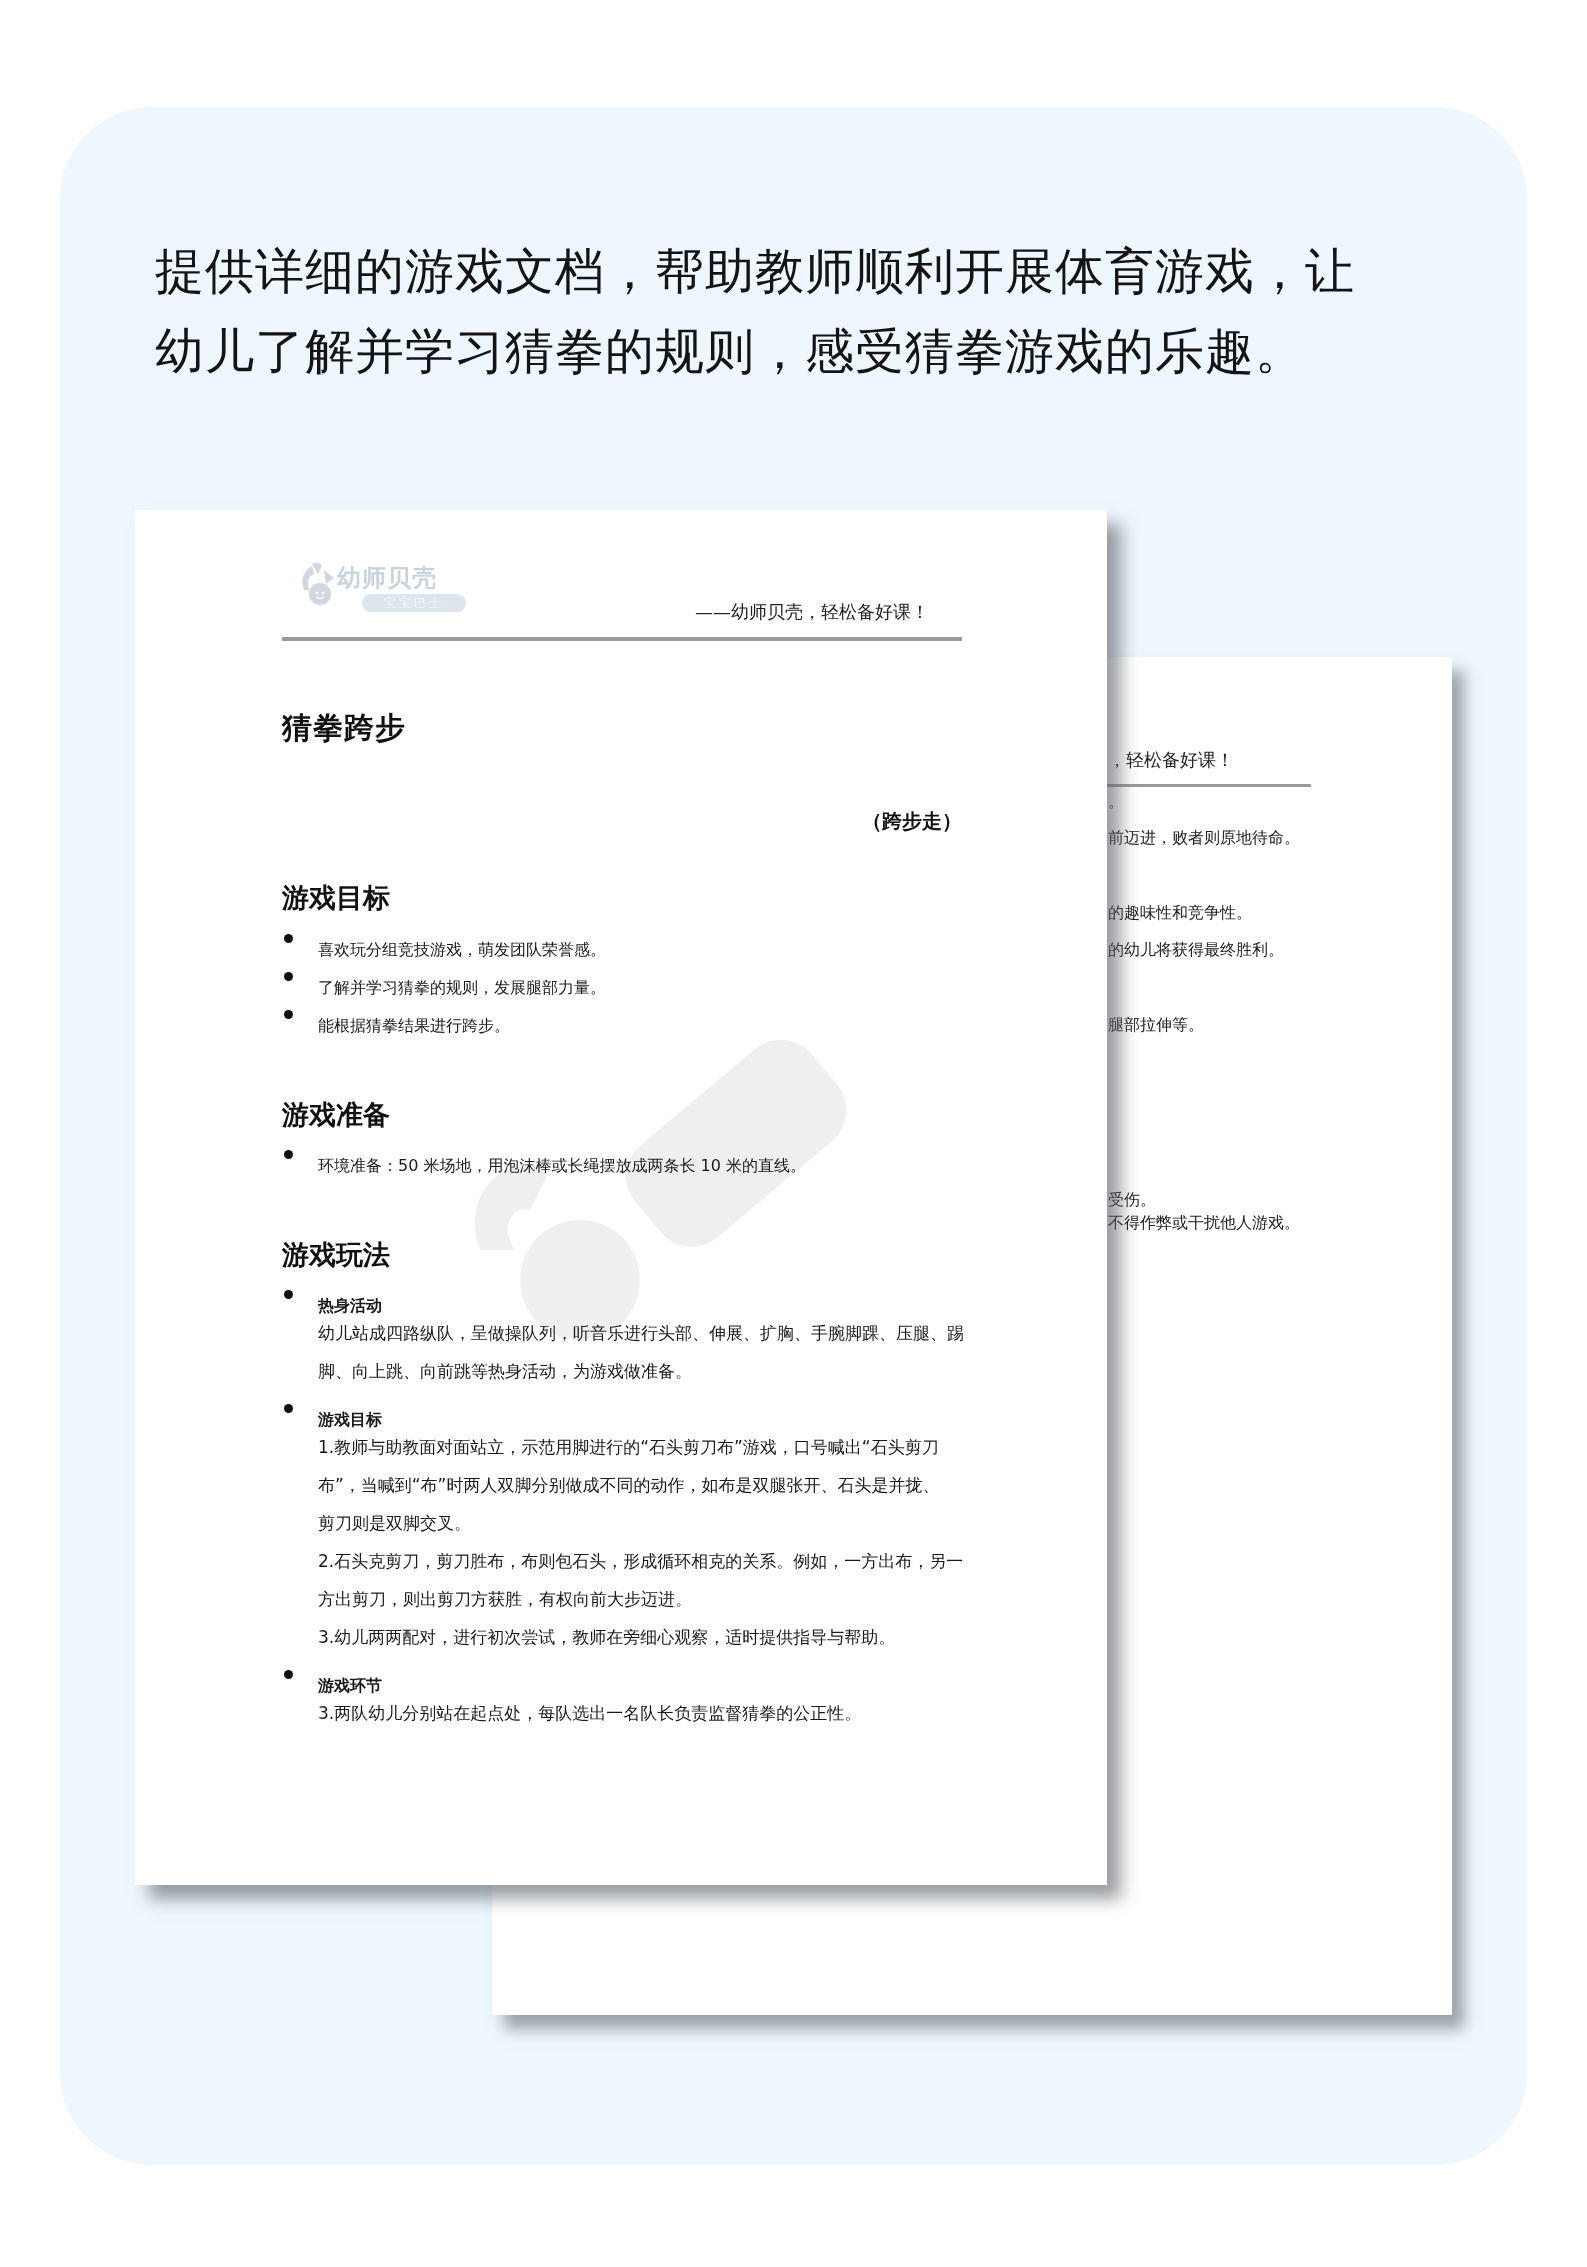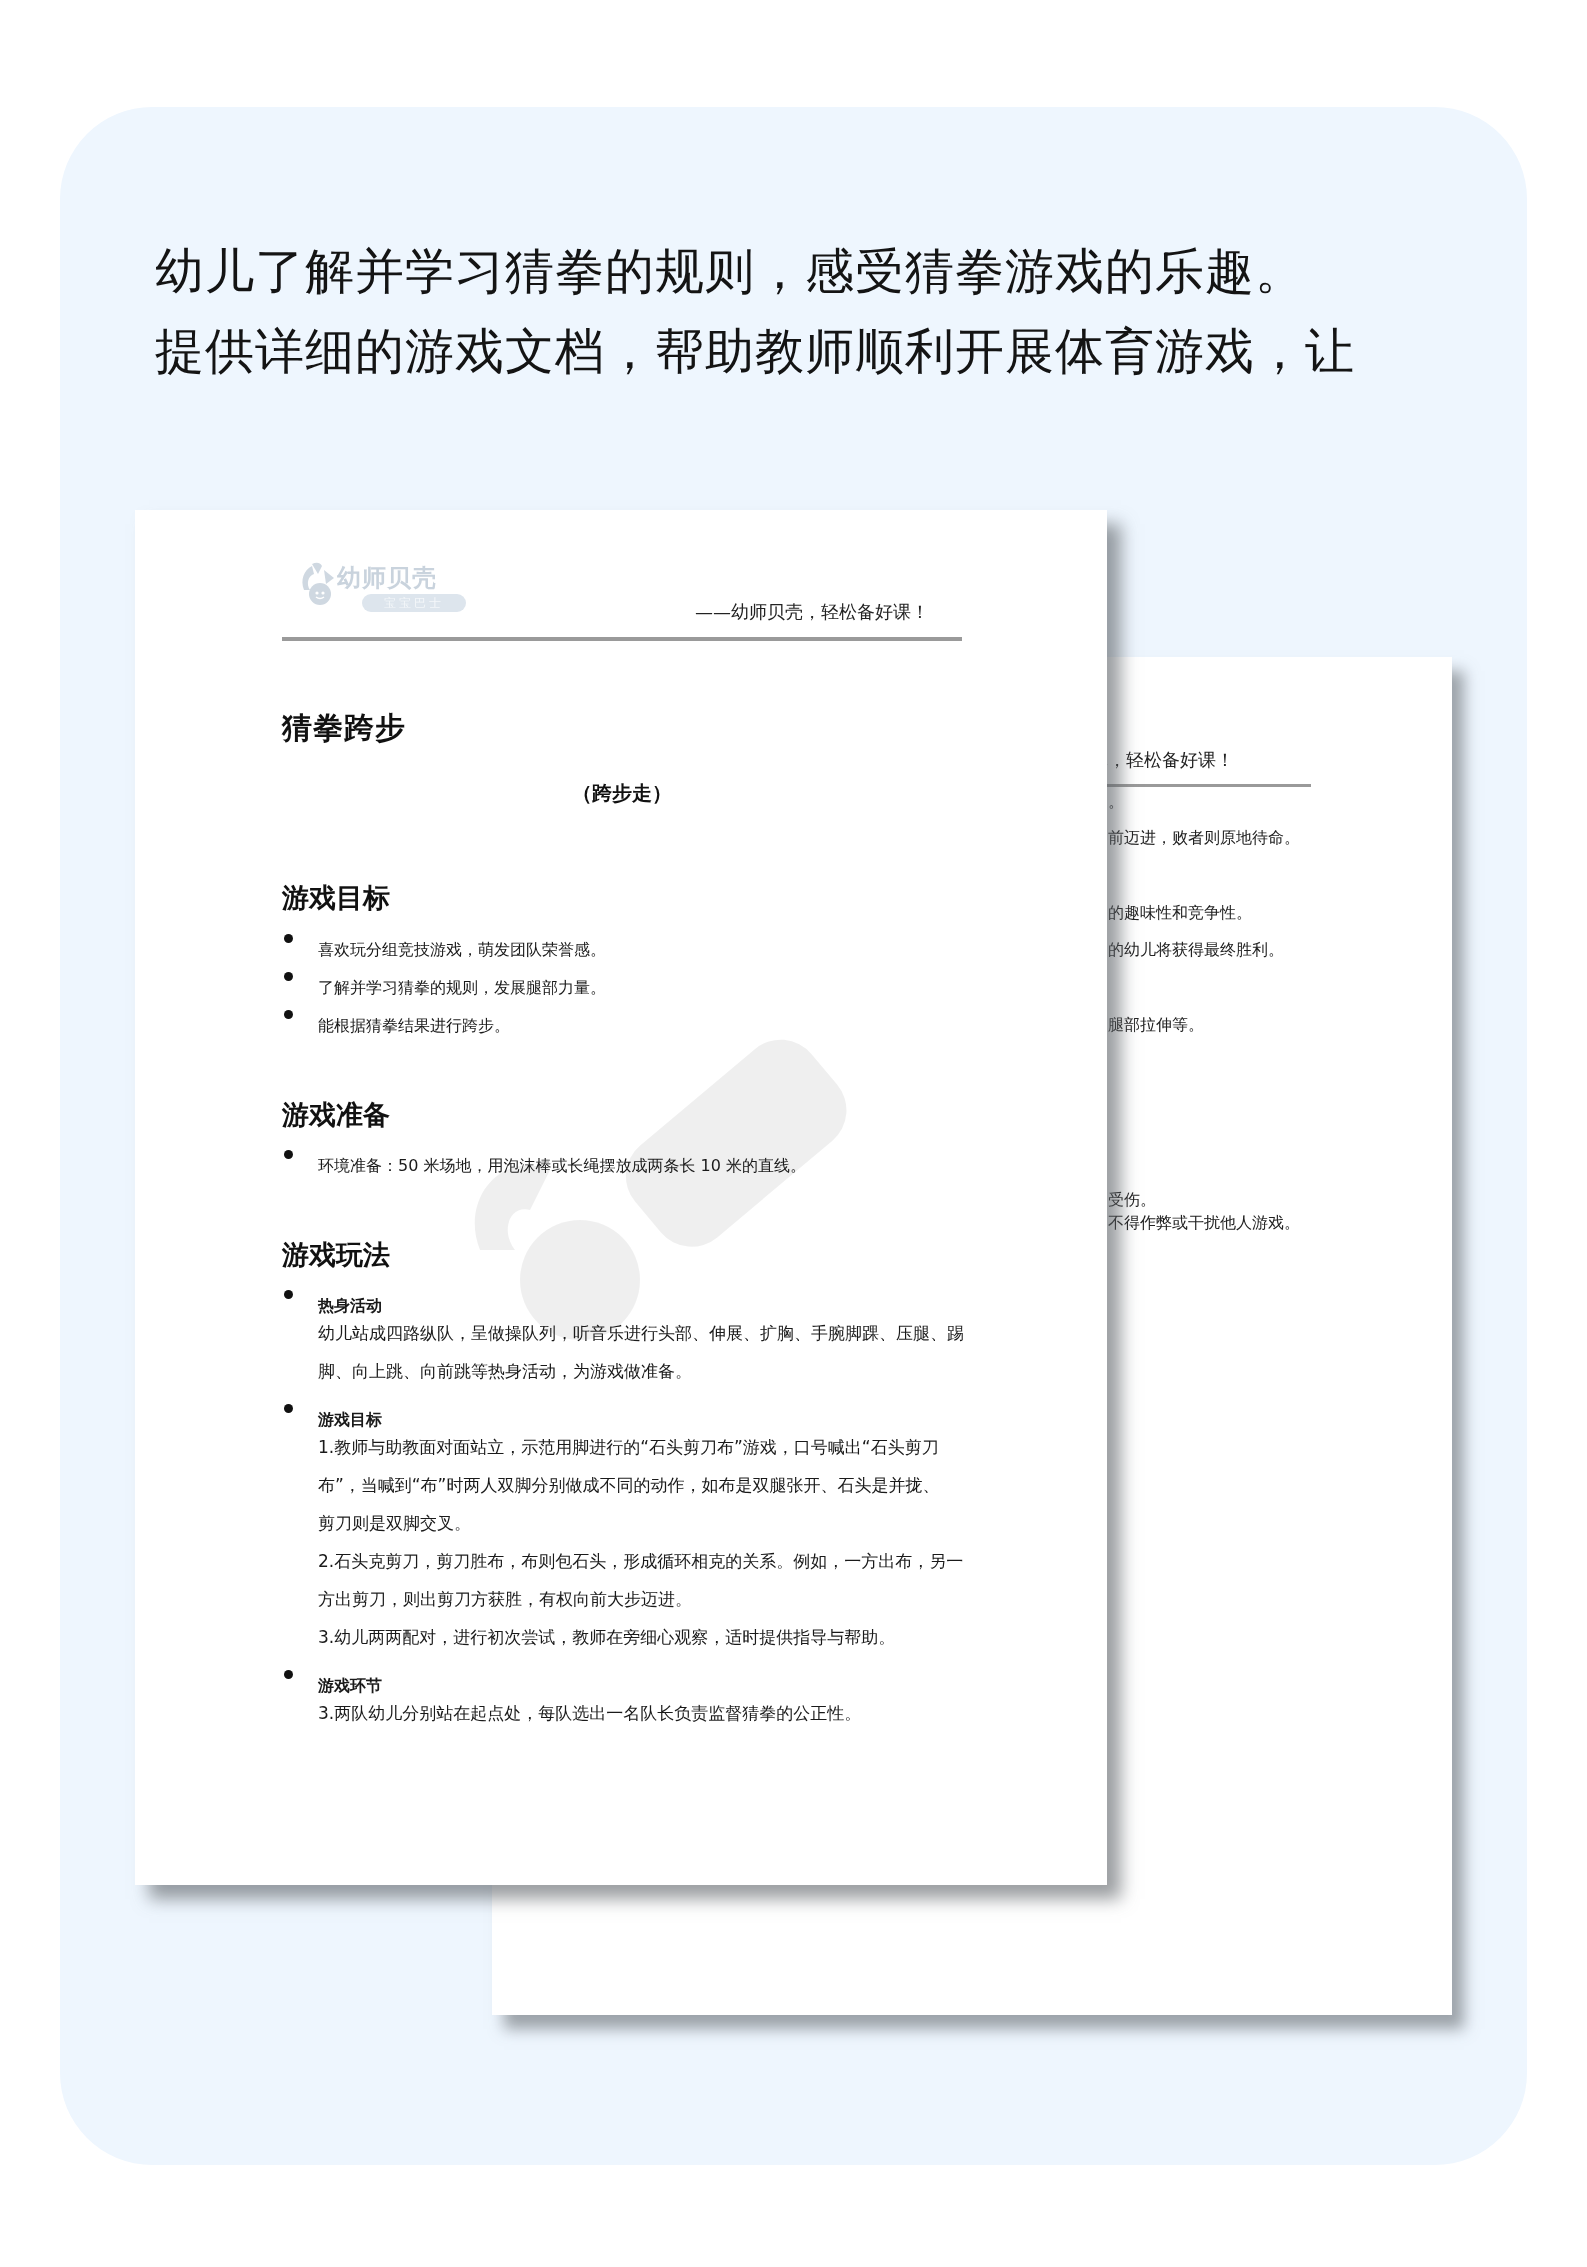--- a/index.html
+++ b/index.html
@@ -46,21 +46,21 @@
     position: absolute; left: 298px; top: 560px; width: 36px; height: 48px;
   }
   .slogan { position: absolute; left: 695px; top: 600px; font-size: 18px; color: #222; white-space: nowrap; }
   .rule { position: absolute; left: 282px; top: 637px; width: 680px; height: 4px; background: #9a9a9a; }
 
   .doc-title {
     position: absolute; left: 282px; top: 708px; width: 680px; text-align: left;
     font-size: 30px; font-weight: bold; color: #111; letter-spacing: 1px;
   }
   .doc-subtitle {
-    position: absolute; left: 282px; top: 780px; width: 680px; text-align: center;
+    position: absolute; left: 282px; top: 808px; width: 680px; text-align: right;
     font-size: 20px; font-weight: bold; color: #111;
   }
   .sec-head { position: absolute; left: 282px; font-size: 27px; font-weight: bold; color: #111; }
   .li { position: absolute; left: 282px; font-size: 16px; color: #1a1a1a; white-space: nowrap; }
   .li .dot {
     position: absolute; left: 2px; top: 6px; width: 9px; height: 9px; border-radius: 50%; background: #111;
   }
   .li .txt { position: absolute; left: 36px; top: 0; margin-top: 12px; }
   .li.bold .txt { font-weight: bold; }
   .para { position: absolute; left: 318px; font-size: 17px; color: #1a1a1a; white-space: nowrap; }
@@ -68,22 +68,22 @@
   .watermark {
     position: absolute; left: 440px; top: 1000px; width: 420px; height: 380px; opacity: 0.06;
   }
 </style>
 </head>
 <body>
 
 <div class="card"></div>
 
 <div class="intro">
+  <div>提供详细的游戏文档，帮助教师顺利开展体育游戏，让</div>
   <div>幼儿了解并学习猜拳的规则，感受猜拳游戏的乐趣。</div>
-  <div>提供详细的游戏文档，帮助教师顺利开展体育游戏，让</div>
 </div>
 
 <div class="page page-back"></div>
 <div class="back-slogan" style="left:1000px; clip-path: inset(0 0 0 102px);">——幼师贝壳，轻松备好课！</div>
 <div class="back-rule"></div>
 <div class="back-line" style="top:792px;">。</div>
 <div class="back-line" style="top:828px;">前迈进，败者则原地待命。</div>
 <div class="back-line" style="top:903px;">的趣味性和竞争性。</div>
 <div class="back-line" style="top:940px;">的幼儿将获得最终胜利。</div>
 <div class="back-line" style="top:1015px;">腿部拉伸等。</div>

